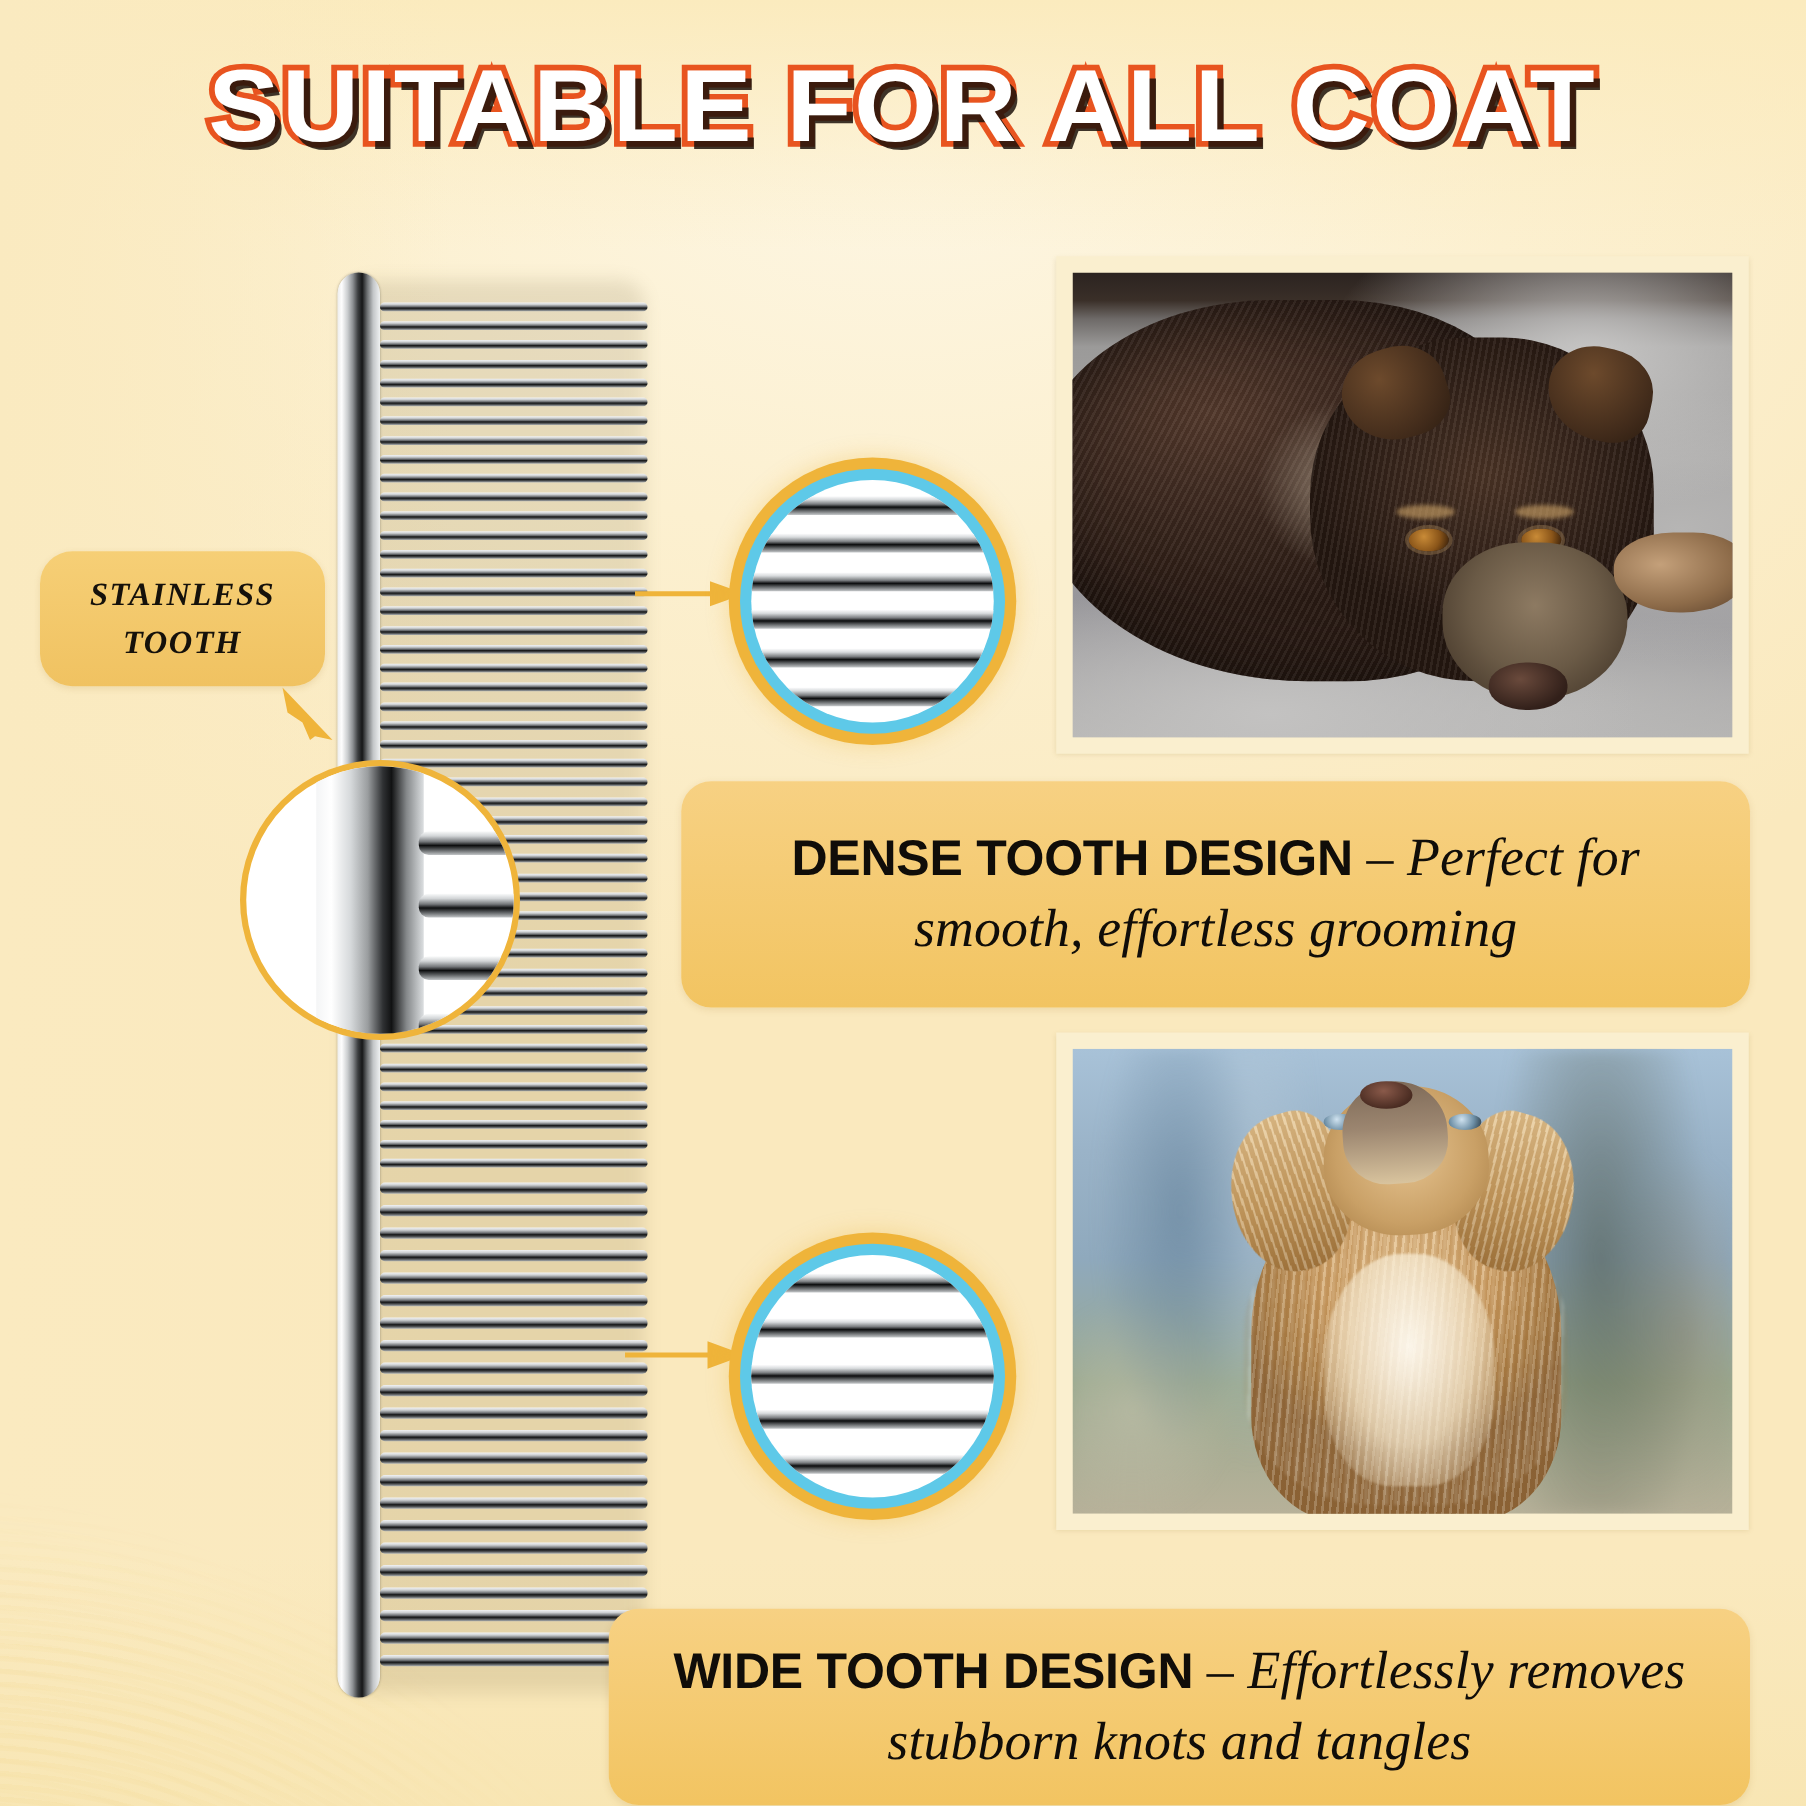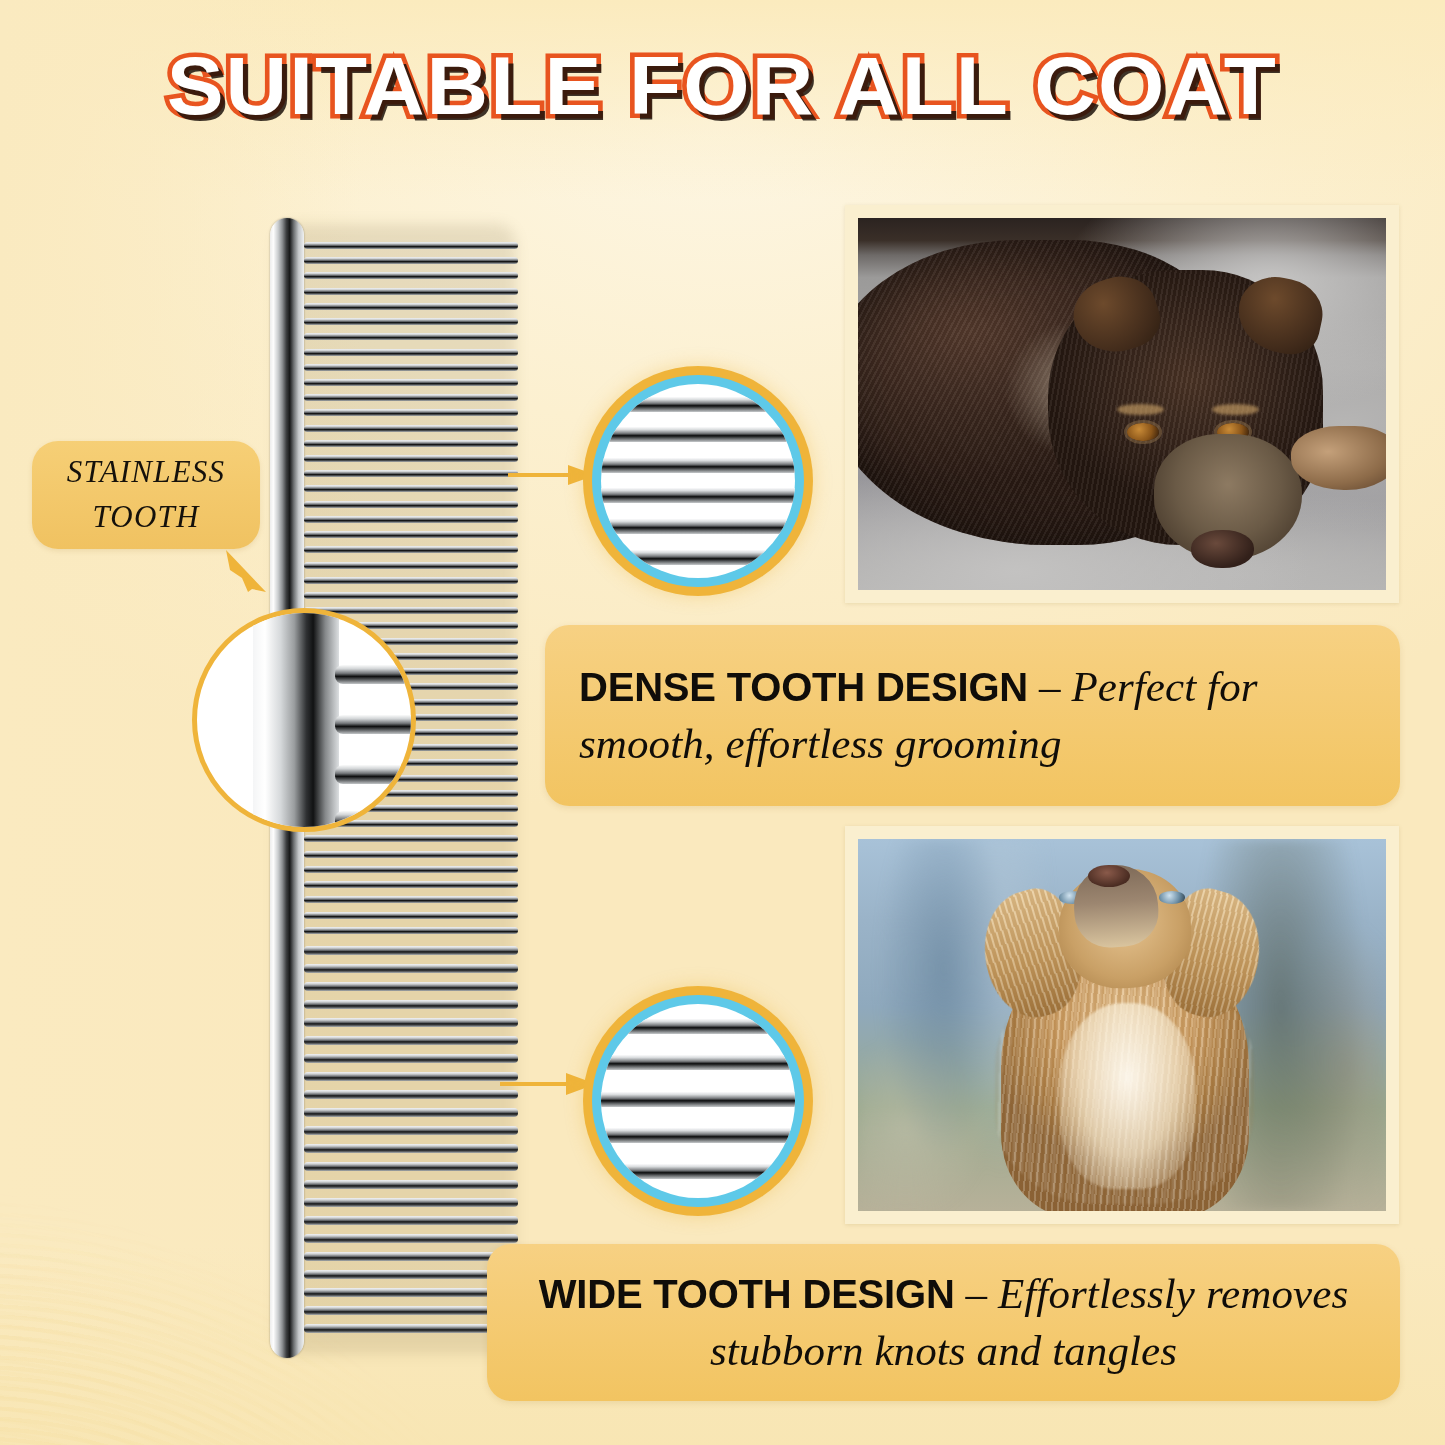--- a/index.html
+++ b/index.html
@@ -100,22 +100,22 @@
   #ss-badge{
     position:absolute; left:32px; top:441px; width:228px; height:108px;
     background:linear-gradient(180deg,#F6CF76 0%,#F0C261 100%);
     border-radius:26px;
     display:flex; flex-direction:column; align-items:center; justify-content:center;
     z-index:7;
     box-shadow:0 2px 5px rgba(160,120,40,.15);
   }
   #ss-badge .ss-line{
     font-family:"Liberation Serif", serif;
-    font-weight:400; font-style:italic;
-    font-size:31px; color:#15110B; letter-spacing:1.2px;
+    font-weight:700; font-style:italic;
+    font-size:26px; color:#15110B; letter-spacing:1.2px;
     line-height:1.45;
   }
   #ss-arrow{
     position:absolute; left:222px; top:548px; width:48px; height:46px; z-index:7;
   }
 
   
   #mag-spine{
     position:absolute; left:192px; top:608px; width:224px; height:224px;
     border-radius:50%; border:5px solid #EFB43A;
@@ -322,31 +322,32 @@
     position:absolute; z-index:6;
     background:linear-gradient(180deg,#F7D183 0%,#F2C461 100%);
     border-radius:24px;
     display:flex; align-items:center;
     box-shadow:0 2px 6px rgba(165,125,45,.16);
   }
   .callout .ct{
     padding:0 34px;
     line-height:1.32;
     color:#100D09;
+    text-align:center;
   }
   .ct .lead{
     font-family:"Liberation Sans", sans-serif;
     font-weight:700; font-size:40px; letter-spacing:-.2px;
   }
   .ct .body{
     font-family:"Liberation Serif", serif;
     font-style:italic; font-size:43px; letter-spacing:.1px;
   }
   #callout-dense{ left:545px; top:625px; width:855px; height:181px; }
-  #callout-wide { left:487px; top:1244px; width:913px; height:157px; }
+  #callout-wide { left:487px; top:1287px; width:913px; height:157px; }
   #callout-wide .ct{ text-align:center; width:100%; padding:0 22px; }
 </style>
 </head>
 <body>
 
 <div id="bg">
   <div class="bg-base"></div>
   <div class="bg-top-glow"></div>
   <div class="bg-left-fade"></div>
   <div class="swirl-set"></div>

